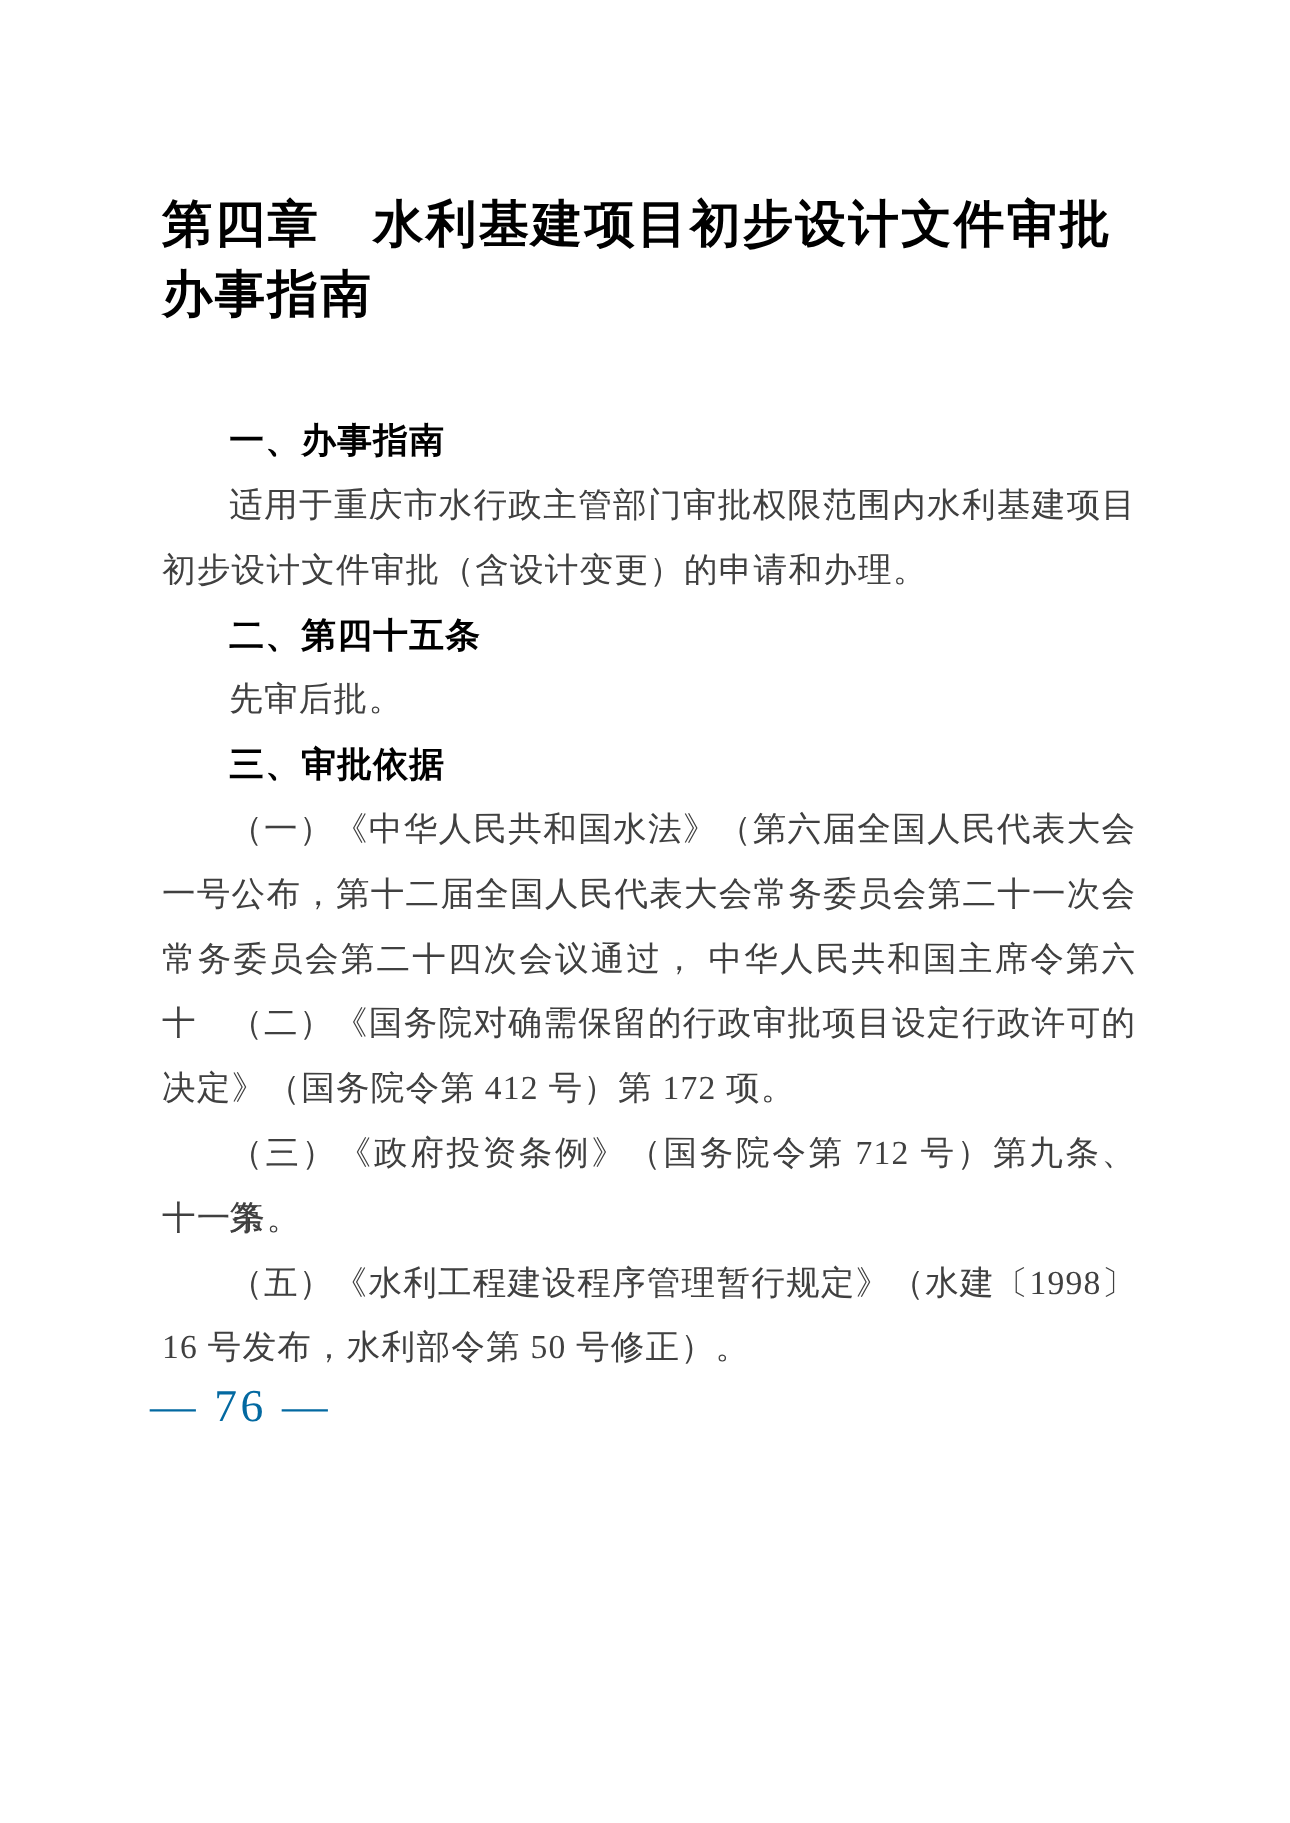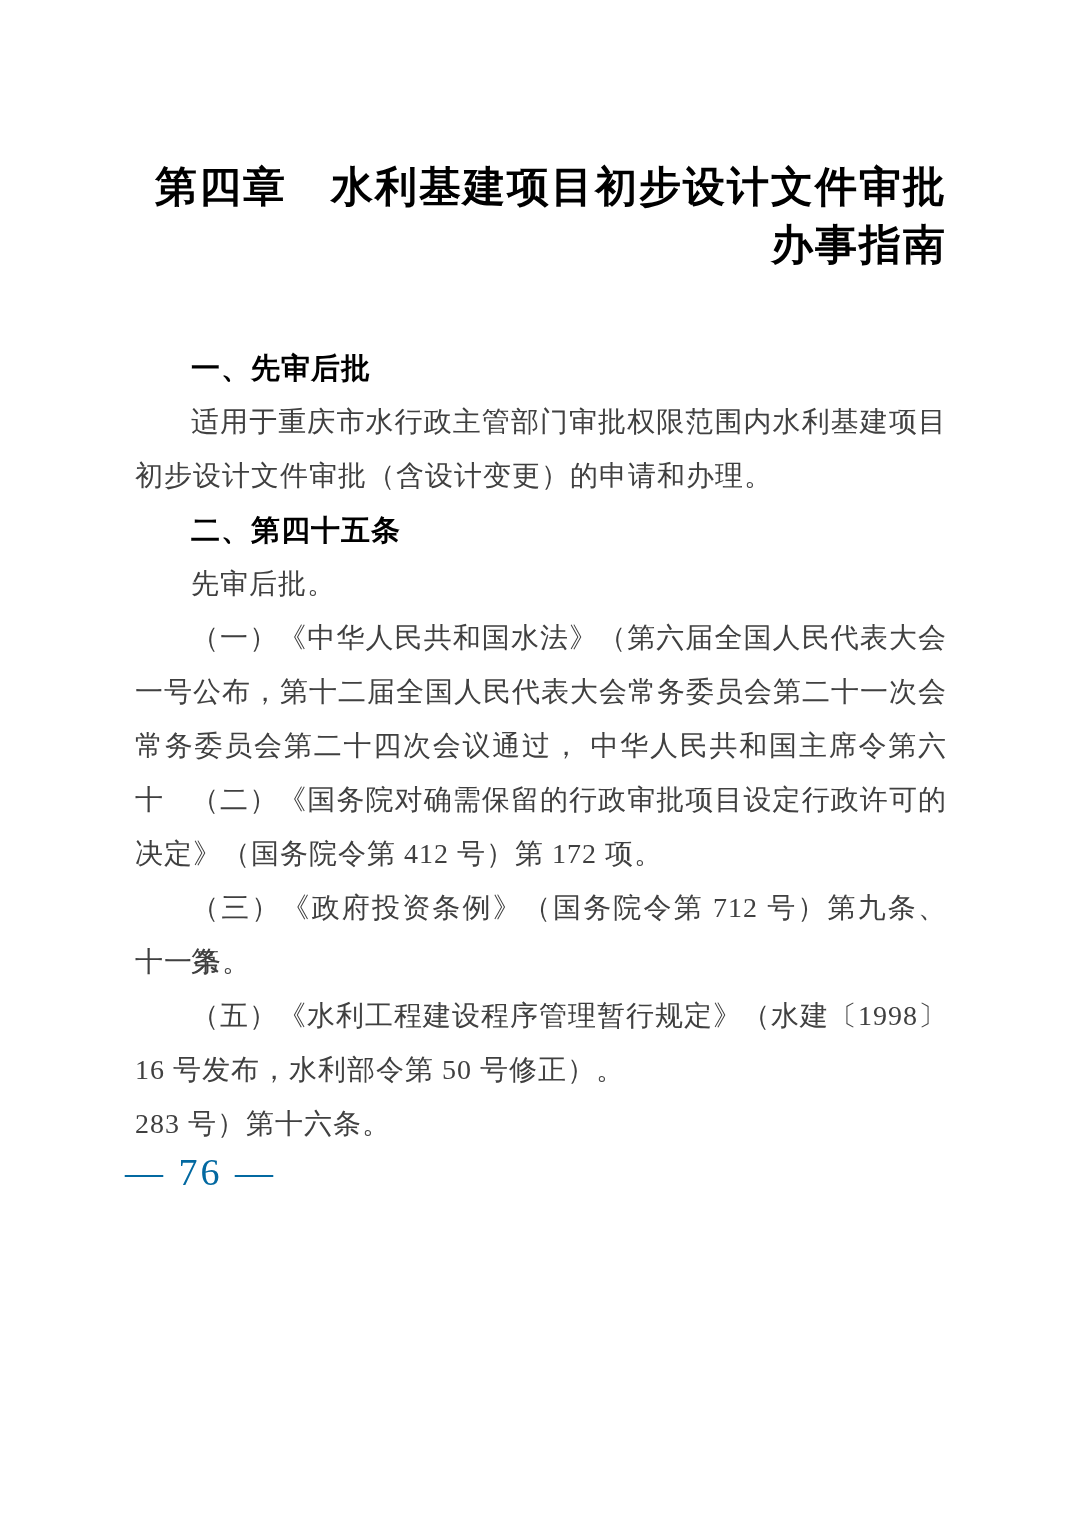--- a/index.html
+++ b/index.html
@@ -12,21 +12,21 @@
     width: 1075px;
     height: 1519px;
     background: #ffffff;
     box-sizing: border-box;
     padding: 158px 128px 0 135px;
     overflow: hidden;
     font-family: "Liberation Serif", "DejaVu Serif", serif;
     color: #1c1c1c;
   }
   .doc-title {
-    text-align: right;
+    text-align: left;
     font-weight: bold;
     color: #000000;
     font-size: 42px;
     line-height: 58px;
     letter-spacing: 2px;
     margin-bottom: 67px;
     font-family: "DejaVu Serif", "Liberation Serif", serif;
   }
   .doc-body {
     font-size: 28px;
@@ -72,38 +72,38 @@
 
 <div class="page">
 
   <div class="doc-title">
     <div>第四章　水利基建项目初步设计文件审批</div>
     <div>办事指南</div>
   </div>
 
   <div class="doc-body">
 
-    <div class="section-heading">一、先审后批</div>
+    <div class="section-heading">一、办事指南</div>
 
     <div class="body-line indent just">适用于重庆市水行政主管部门审批权限范围内水利基建项目</div>
     <div class="body-line">初步设计文件审批（含设计变更）的申请和办理。</div>
 
     <div class="section-heading">二、第四十五条</div>
 
     <div class="body-line indent">先审后批。</div>
 
+    <div class="section-heading">三、审批依据</div>
 
     <div class="body-line indent just">（一）《中华人民共和国水法》（第六届全国人民代表大会</div>
     <div class="body-line just">一号公布，第十二届全国人民代表大会常务委员会第二十一次会</div>
     <div class="body-line just">常务委员会第二十四次会议通过， 中华人民共和国主席令第六十</div>
     <div class="body-line indent just">（二）《国务院对确需保留的行政审批项目设定行政许可的</div>
     <div class="body-line">决定》（国务院令第 412 号）第 172 项。</div>
     <div class="body-line indent just">（三）《政府投资条例》（国务院令第 712 号）第九条、第</div>
     <div class="body-line">十一条。</div>
     <div class="body-line indent just">（五）《水利工程建设程序管理暂行规定》（水建〔1998〕</div>
     <div class="body-line">16 号发布，水利部令第 50 号修正）。</div>
-    <div class="body-line">283 号）第十六条。</div>
 
   </div>
 
   <div class="page-footer">— 76 —</div>
 
 </div>
 
 </body></html>

